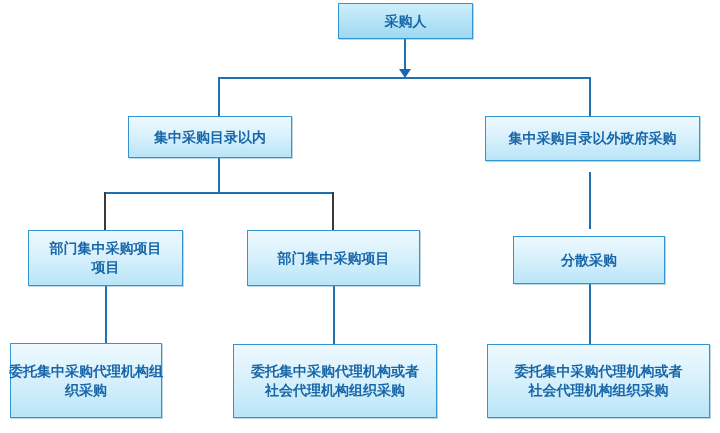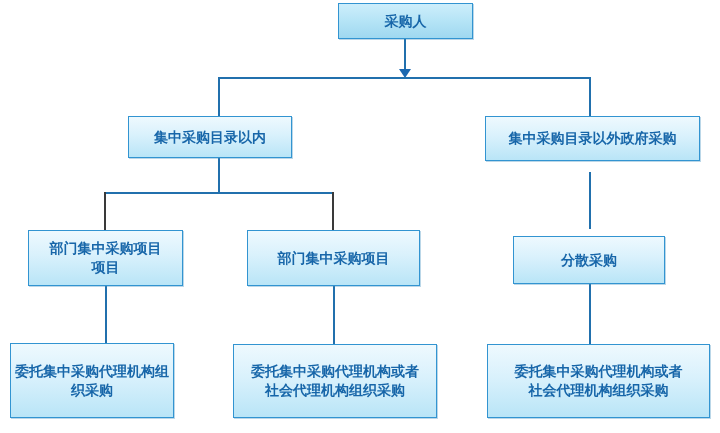--- a/index.html
+++ b/index.html
@@ -39,21 +39,21 @@
     border-right:6px solid transparent;
     border-top:9px solid #1b68b0;
   }
   
   .n-purchaser{left:338px;top:3px;width:135px;height:36px;}
   .n-within{left:128px;top:116px;width:164px;height:42px;justify-content:center;}
   .n-outside{left:485px;top:116px;width:215px;height:45px;}
   .n-central-agency{left:28px;top:230px;width:155px;height:56px;}
   .n-departmental{left:247px;top:230px;width:173px;height:56px;}
   .n-decentralized{left:513px;top:236px;width:152px;height:48px;}
-  .n-bottom-left{left:10px;top:343px;width:164px;height:75px;align-items:center;}
+  .n-bottom-left{left:10px;top:343px;width:152px;height:75px;align-items:center;}
   .n-bottom-middle{left:233px;top:344px;width:204px;height:74px;}
   .n-bottom-right{left:487px;top:344px;width:223px;height:74px;}
   
   .c-stem{left:404px;top:39px;width:2px;height:31px;}
   .c-arrow{left:399px;top:69px;}
   .c-h1{left:218px;top:77px;width:372px;height:1.5px;}
   .c-v1l{left:218px;top:77px;width:1.5px;height:39px;}
   .c-v1r{left:589px;top:77px;width:1.5px;height:39px;}
   .c-within-down{left:218px;top:158px;width:1.5px;height:34px;}
   .c-h2{left:104px;top:192px;width:230px;height:1.5px;}

